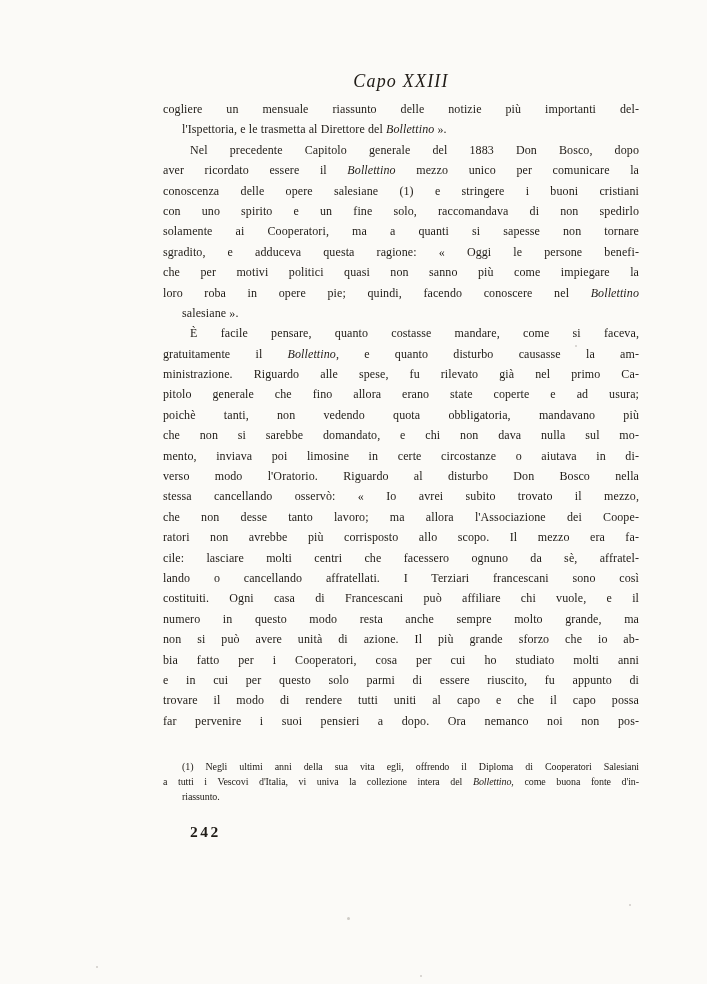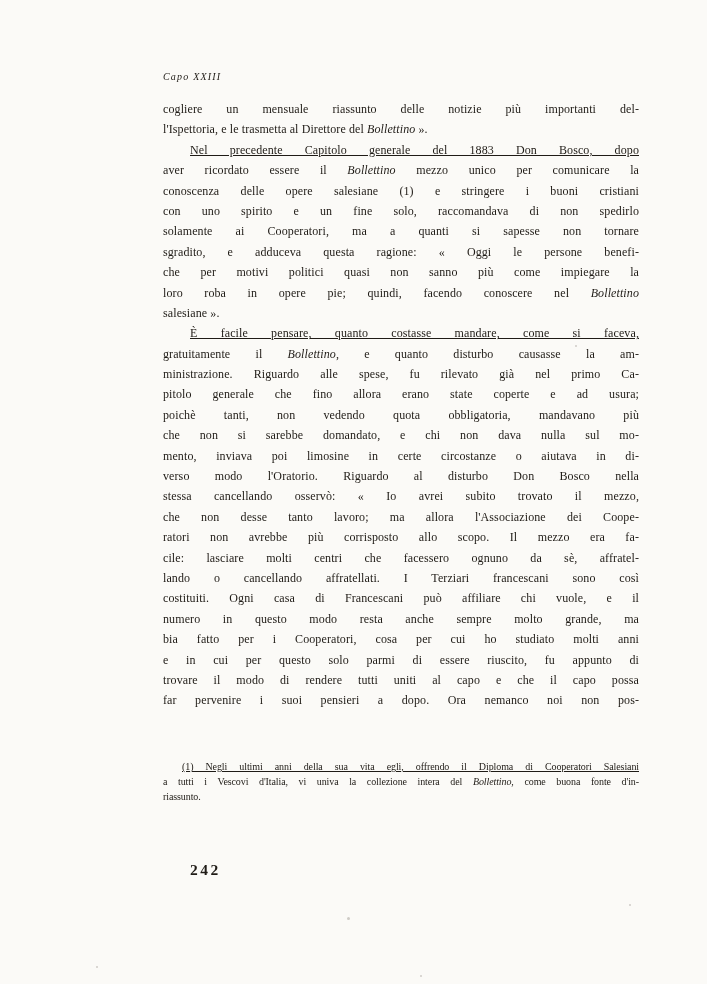--- a/index.html
+++ b/index.html
@@ -14,57 +14,57 @@
     background: var(--paper, #fbfaf7);
     color: var(--ink, #1f1b16);
     font-family: "Liberation Serif", "DejaVu Serif", serif;
     overflow: hidden;
   }
   .running-head {
     position: absolute;
     top: 71px;
     left: 163px;
     width: 476px;
-    text-align: left;
+    text-align: center;
     font-style: italic;
-    font-size: 10px;
+    font-size: 18px;
     letter-spacing: 1.2px;
   }
   .body-text {
     position: absolute;
     top: 99px;
     left: 163px;
     width: 476px;
     font-size: 12px;
     line-height: 20.4px;
     letter-spacing: 0.1px;
   }
   .line {
     text-align: justify;
     text-align-last: justify;
     white-space: normal;
     height: 20.4px;
     overflow: visible;
   }
-  .line.indent { text-indent: 27px; text-decoration: underline; }
-  .line.para-end { text-align-last: left; }
+  .line.indent { text-indent: 27px; }
+  .line.para-end { text-align-last: left; margin-left: 19px; }
   .footnote {
     position: absolute;
     top: 759px;
     left: 163px;
     width: 476px;
     font-size: 10px;
     line-height: 15.2px;
     letter-spacing: -0.1px;
   }
   .footnote .line { height: 15.2px; }
   .footnote .line.indent { text-indent: 19px; }
   .page-number {
     position: absolute;
-    top: 861px;
+    top: 823px;
     left: 190px;
     font-size: 15.5px;
     font-weight: bold;
     letter-spacing: 2.5px;
   }
   
   .speck {
     position: absolute;
     background: #7a756c;
     border-radius: 50%;
@@ -107,20 +107,21 @@
         <div class="line">che non si sarebbe domandato, e chi non dava nulla sul mo-</div>
         <div class="line">mento, inviava poi limosine in certe circostanze o aiutava in di-</div>
         <div class="line">verso modo l'Oratorio. Riguardo al disturbo Don Bosco nella</div>
         <div class="line">stessa cancellando osservò: « Io avrei subito trovato il mezzo,</div>
         <div class="line">che non desse tanto lavoro; ma allora l'Associazione dei Coope-</div>
         <div class="line">ratori non avrebbe più corrisposto allo scopo. Il mezzo era fa-</div>
         <div class="line">cile: lasciare molti centri che facessero ognuno da sè, affratel-</div>
         <div class="line">lando o cancellando affratellati. I Terziari francescani sono così</div>
         <div class="line">costituiti. Ogni casa di Francescani può affiliare chi vuole, e il</div>
         <div class="line">numero in questo modo resta anche sempre molto grande, ma</div>
+        <div class="line">non si può avere unità di azione. Il più grande sforzo che io ab-</div>
         <div class="line">bia fatto per i Cooperatori, cosa per cui ho studiato molti anni</div>
         <div class="line">e in cui per questo solo parmi di essere riuscito, fu appunto di</div>
         <div class="line">trovare il modo di rendere tutti uniti al capo e che il capo possa</div>
         <div class="line">far pervenire i suoi pensieri a dopo. Ora nemanco noi non pos-</div>
       </div>
     </div>
 
   <div class="footnote">
       <div class="line indent">(1) Negli ultimi anni della sua vita egli, offrendo il Diploma di Cooperatori Salesiani</div>
       <div class="line">a tutti i Vescovi d'Italia, vi univa la collezione intera del <i>Bollettino</i>, come buona fonte d'in-</div>

